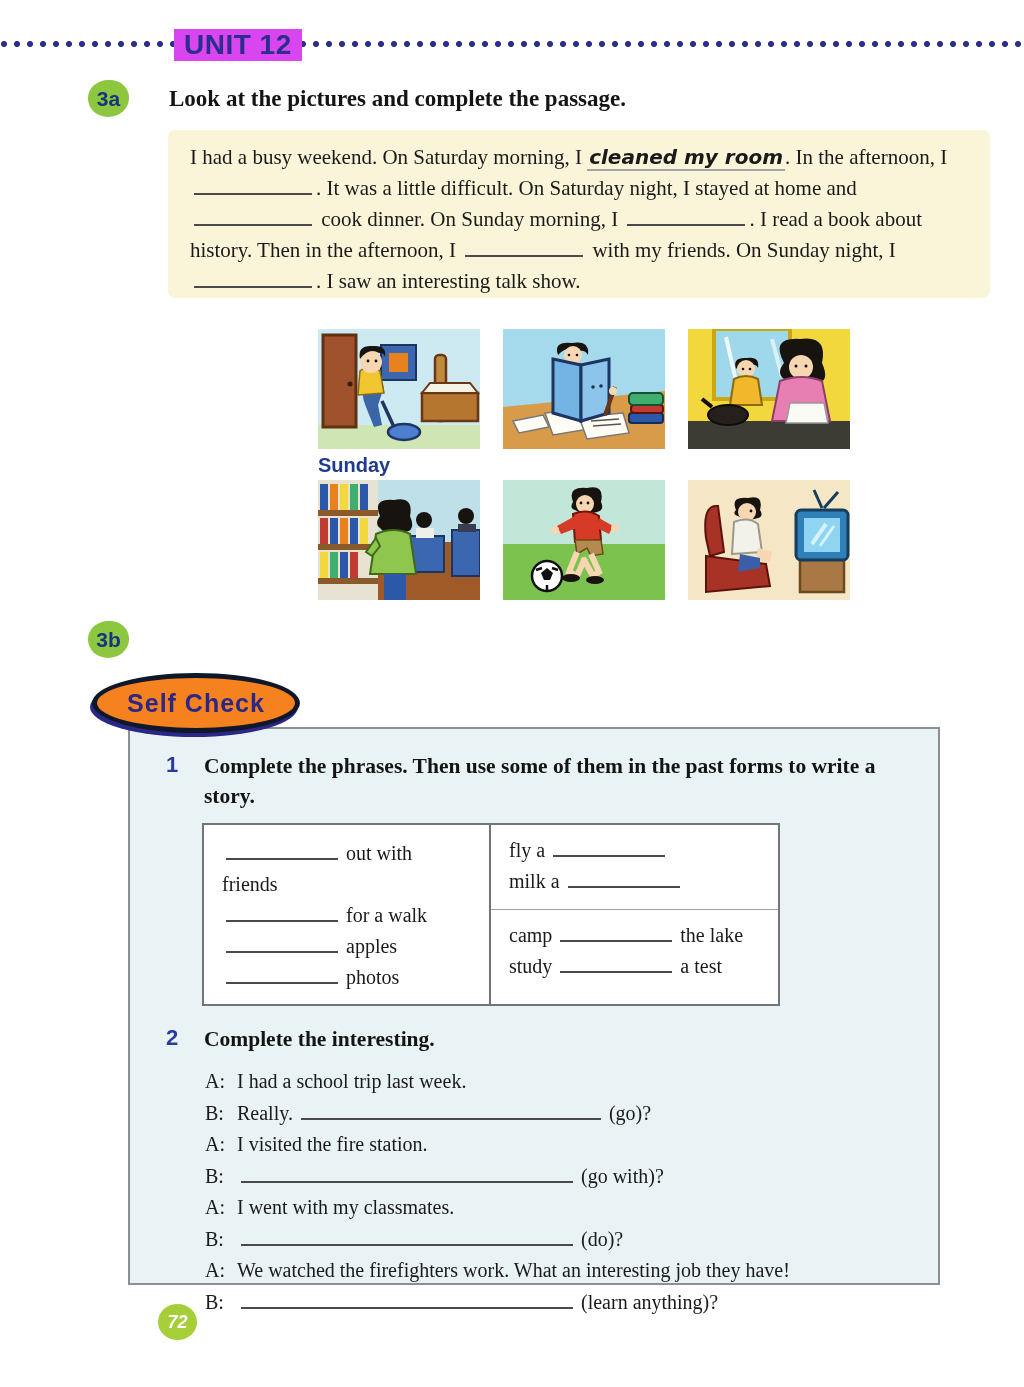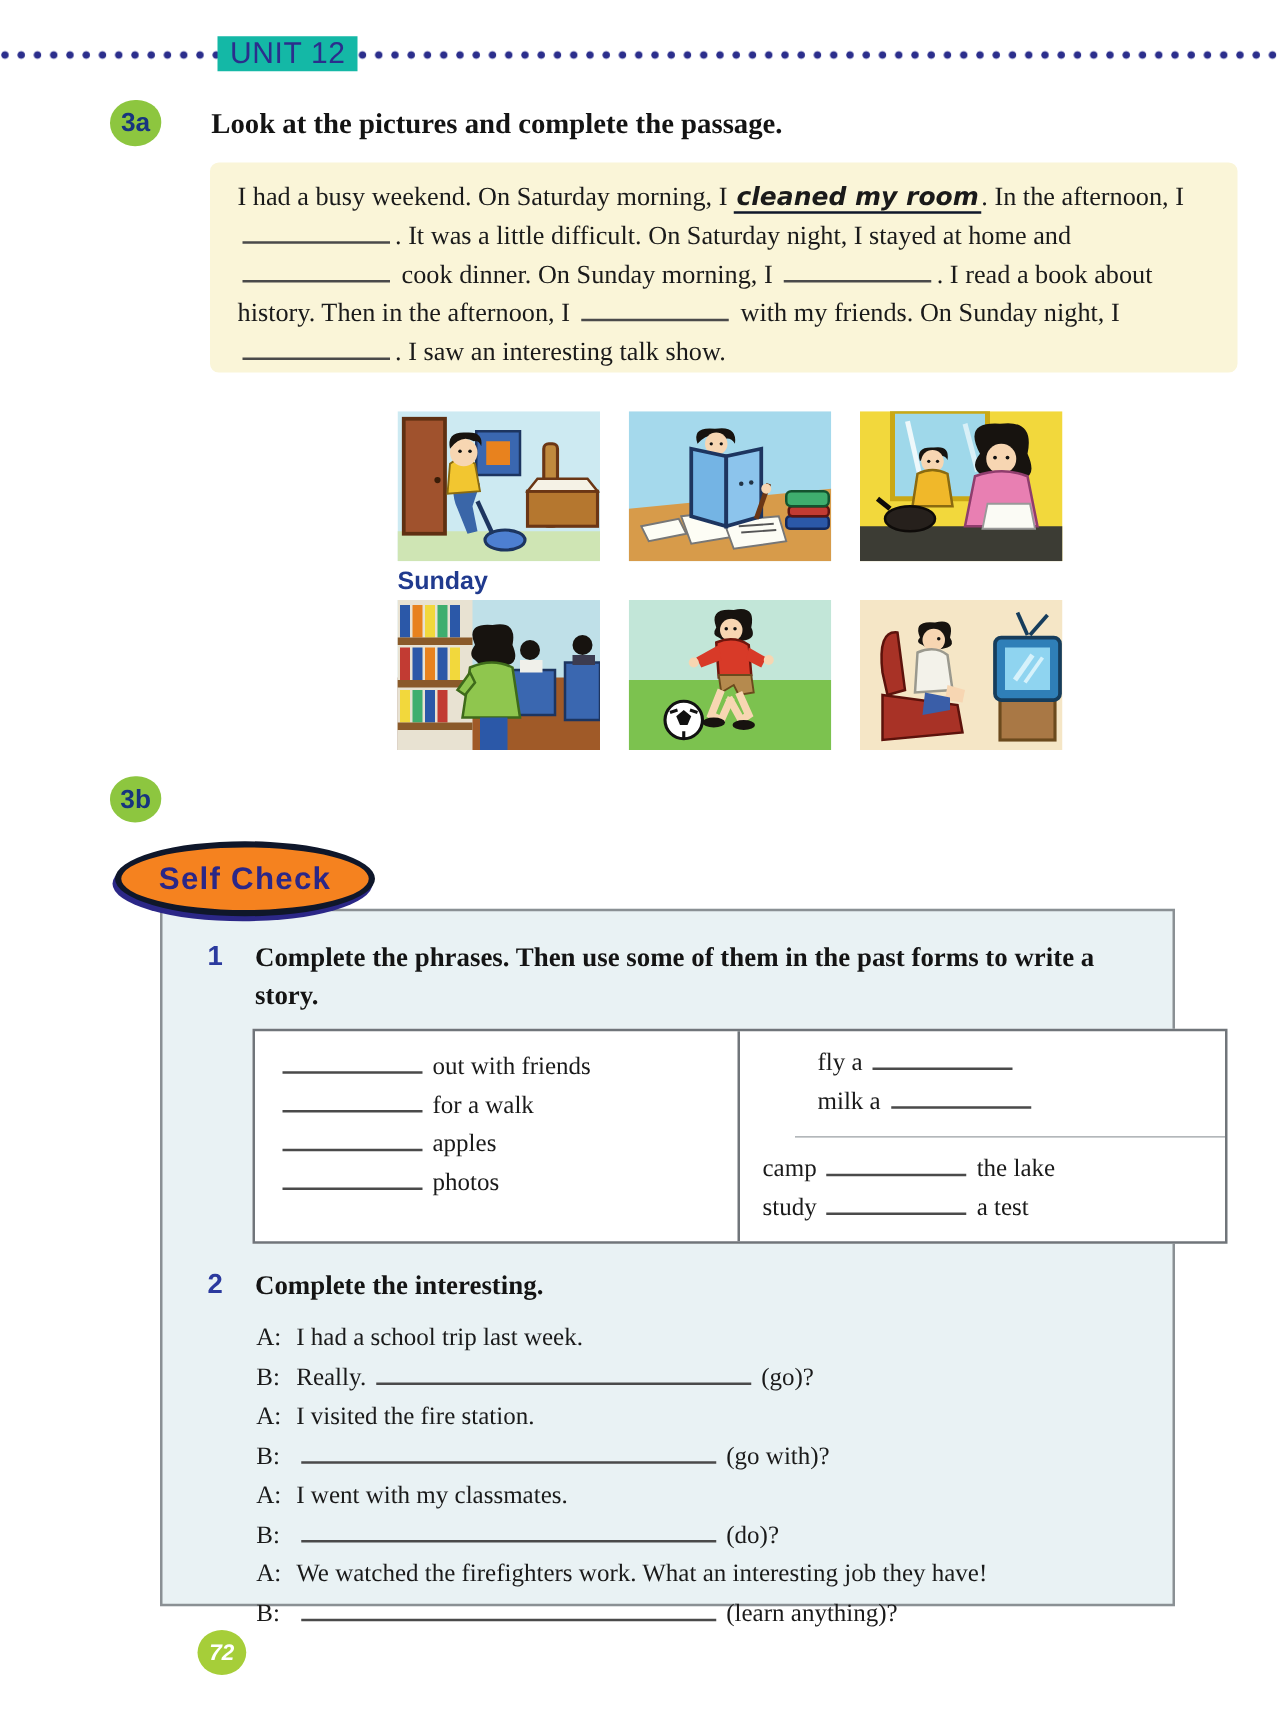--- a/index.html
+++ b/index.html
@@ -8,22 +8,22 @@
     position:relative; width:1024px; height:1387px; background:#ffffff;
     overflow:hidden;
   }
   
   .dotted-rule {
     position:absolute; left:0; top:39px; width:1024px; height:10px;
     background-image:radial-gradient(circle at 4px 5px, #2b2e8c 2.7px, transparent 3.3px);
     background-size:13px 10px; background-repeat:repeat-x;
   }
   .unit-label {
-    position:absolute; left:174px; top:29px; background:#14b8a6; padding:0 10px;
-    font-family:"Liberation Sans", sans-serif; font-weight:normal; font-size:24px;
+    position:absolute; left:174px; top:29px; background:#d946ef; padding:0 10px;
+    font-family:"Liberation Sans", sans-serif; font-weight:bold; font-size:28px;
     color:#2b2e8c; letter-spacing:0.5px;
   }
   
   .sec-head { position:absolute; display:flex; align-items:center;justify-content:flex-end; }
   .sec-badge {
     width:41px; height:37px; border-radius:50% 48% 52% 50%;
     background:#8dc63f; color:#17347f;
     font-family:"Liberation Sans", sans-serif; font-weight:bold; font-size:21px;
     display:flex; align-items:center; justify-content:center; flex:0 0 auto;
   }
@@ -36,21 +36,21 @@
     background:#faf5d8; border-radius:7px; padding:12px 22px 0 22px;
     font-size:21px; line-height:31px; color:#1a1a1a;
   }
   .blank {
     display:inline-block; border-bottom:2px solid #4a4a4a; height:18px;
     vertical-align:baseline; margin:0 4px;
   }
   .p-blank { width:118px; }
   .hand {
     font-family:"DejaVu Sans", sans-serif; font-style:italic; font-weight:bold;
-    font-size:20px; border-bottom:2px solid #0f172a; padding:0 2px;
+    font-size:20px; border-bottom:2px solid #a3a3a3; padding:0 2px;
   }
   
   .day-label {
     position:absolute; left:318px; font-family:"Liberation Sans", sans-serif;
     font-weight:bold; font-size:20px; color:#203a8e;
   }
   .pic-row { position:absolute; left:318px; display:flex; gap:23px; }
   .pic { width:162px; height:120px; display:block; }
   
   .selfcheck-oval {
@@ -65,29 +65,29 @@
     position:absolute; left:128px; top:727px; width:812px; height:558px;
     background:#e9f2f4; border:2px solid #8a9094; padding-top:22px; z-index:1;
   }
   .item-head { display:flex; margin-left:36px; width:752px; }
   .item-num {
     width:38px; flex:0 0 auto; font-family:"Liberation Sans", sans-serif;
     font-weight:bold; font-size:22px; color:#2b3a9e; padding-top:1px;
   }
   .item-title { font-weight:bold; font-size:21.5px; line-height:30px; color:#141414; }
   .phrase-table {
-    margin:12px 0 0 72px; width:780px; border:2px solid #70757a;
+    margin:12px 0 0 72px; width:578px; border:2px solid #70757a;
     display:flex; background:#ffffff;
   }
   .pt-left { width:50%; border-right:2px solid #70757a; padding:13px 18px 11px; }
   .pt-row { font-size:20px; line-height:31px; color:#1a1a1a; }
   .t-blank { width:112px; margin-right:8px; height:16px; }
   .t-blank-after { width:112px; margin-left:8px; height:16px; }
   .pt-right { width:50%; display:flex; flex-direction:column; }
-  .pt-right-top { padding:10px 18px 12px; border-bottom:1.5px solid #9aa0a4;margin-left:44px; }
+  .pt-right-top { padding:10px 18px 12px; border-bottom:1.5px solid #9aa0a4; }
   .pt-right-bottom { padding:10px 18px 11px; }
   .conv { margin:12px 0 0 75px; }
   .conv-line { font-size:20px; line-height:31.5px; color:#1a1a1a; white-space:nowrap; }
   .spk { display:inline-block; width:32px; }
   .c-blank { width:332px; height:16px; margin:0 8px 0 4px; }
   .c-blank-short { width:300px; height:16px; margin:0 8px; }
   
   .page-num {
     position:absolute; left:158px; top:1304px; width:39px; height:36px;
     background:#a6ce39; border-radius:50%;

